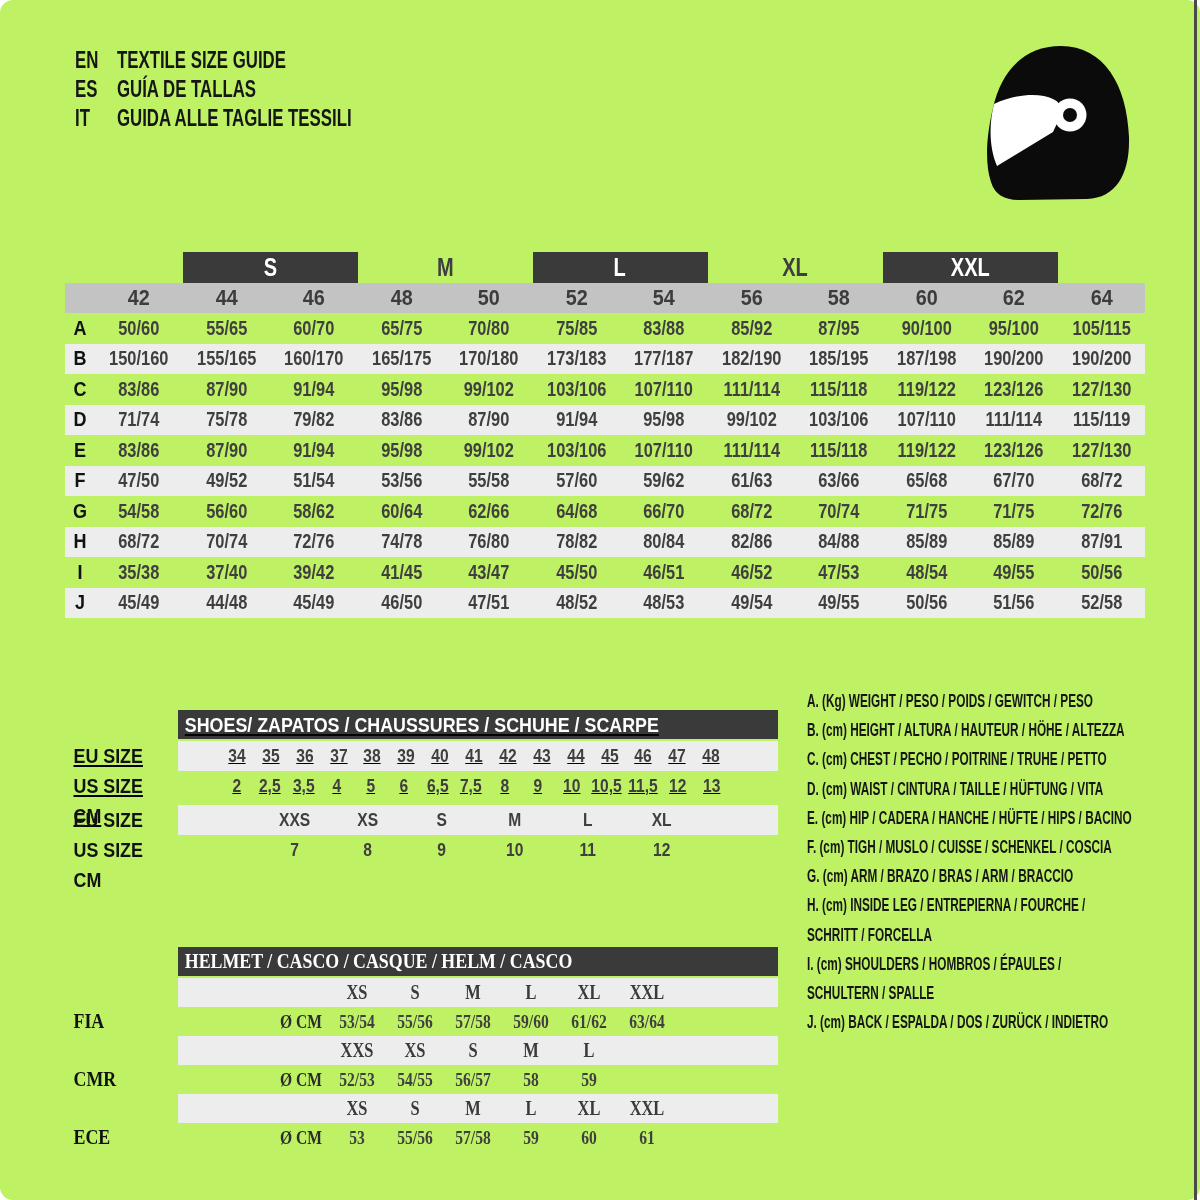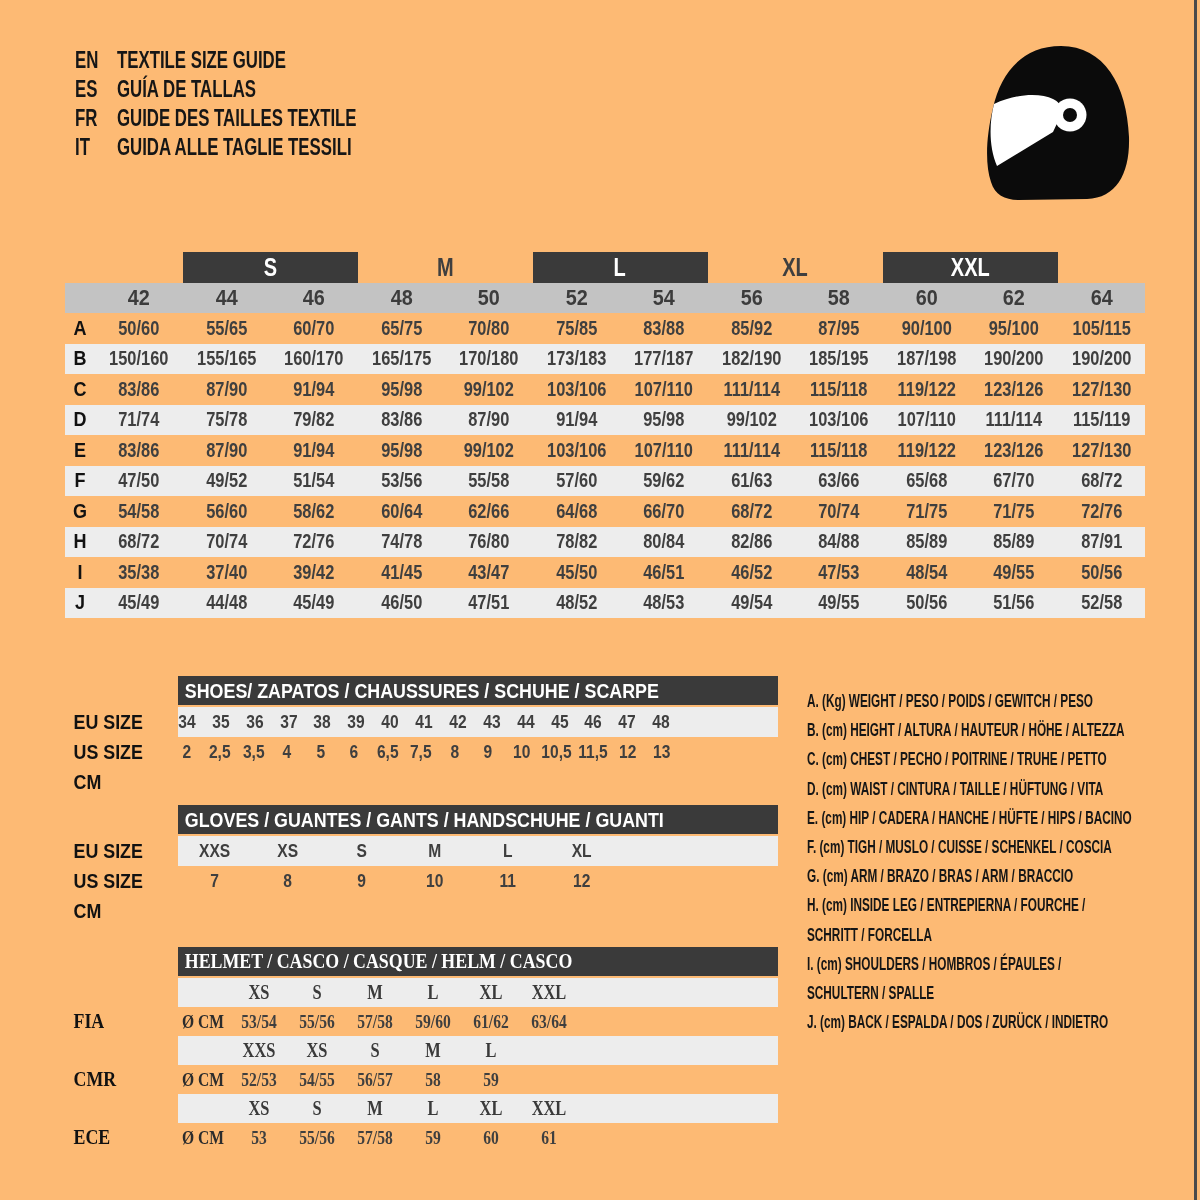--- a/index.html
+++ b/index.html
@@ -1,21 +1,21 @@
 <!DOCTYPE html>
 <html style="--dark: #3a3a3a; --band: #c3c3c3; --shade: #ededed;"><head>
 <meta charset="utf-8">
 <style>
   html,body{margin:0;padding:0;}
   body{
     width:1200px;height:1200px;background:#fff;overflow:hidden;
     font-family:"Liberation Sans", sans-serif;font-weight:bold;
     -webkit-font-smoothing:antialiased;
   }
-  .sheet{position:relative;width:1200px;height:1200px;background:#fdba74;}
+  .sheet{position:relative;width:1200px;height:1200px;background:#bef264;border-radius:13px;}
 
   
   .lang-block{position:absolute;left:75px;top:45px;}
   .lang-row{display:flex;height:29px;align-items:center;}
   .lang-code{width:42px;font-size:24px;color:#161616;transform:scaleX(0.7);transform-origin:0 50%;white-space:nowrap;}
   .lang-title{font-size:24px;color:#161616;transform:scaleX(0.7);transform-origin:0 50%;white-space:nowrap;}
 
   
   .helmet-logo{position:absolute;left:983px;top:42px;width:152px;height:162px;}
 
@@ -28,29 +28,29 @@
   .grp-text{font-size:25px;transform:scaleX(0.8);transform-origin:50% 50%;white-space:nowrap;}
   .band-row{height:30px;background:var(--band);align-items:center;}
   .bcell{text-align:center;font-size:22px;color:#3c3c3c;transform:scaleX(0.9);transform-origin:50% 50%;white-space:nowrap;}
   .data-row{height:30.5px;align-items:center;}
   .data-row.alt{background:var(--shade);}
   .rlabel{text-align:center;font-size:20px;color:#111;transform:scaleX(0.9);transform-origin:50% 50%;}
   .dcell{text-align:center;font-size:20px;color:#3f3f3f;transform:scaleX(0.82);transform-origin:50% 50%;white-space:nowrap;}
 
   
   .btable{position:absolute;left:65px;width:713px;}
-  #shoes-table{top:676px;}
+  #shoes-table{top:710px;text-decoration:underline;}
   #gloves-table{top:805px;}
   #helmet-table{top:947px;font-family:Liberation Serif, serif;}
   .tbar{margin-left:113px;height:29px;background:var(--dark);display:flex;align-items:center;margin-bottom:2px;}
   .tbar-text{color:#fff;font-size:21px;padding-left:8px;transform:scaleX(0.85);transform-origin:0 50%;white-space:nowrap;}
   .brow{display:flex;height:30px;}
   #helmet-table .brow{height:29px;}
   .blabel{width:113px;box-sizing:border-box;padding-left:10px;display:flex;align-items:center;font-size:21px;color:#111;transform:scaleX(0.85);transform-origin:0 50%;white-space:nowrap;}
-  .bstrip{width:600px;display:flex;align-items:center;}
+  .bstrip{width:600px;display:flex;align-items:center;justify-content:center;}
   .brow.shaded .bstrip{background:var(--shade);}
   .bdata{display:grid;height:100%;align-items:center;}
   .shoes-grid{width:508px;margin-left:-8px;grid-template-columns:repeat(15,1fr);}
   .gloves-grid{width:440px;grid-template-columns:repeat(6,1fr);}
   .helmet-grid{width:404px;grid-template-columns:52px repeat(6,58px);}
   .bcell2{text-align:center;font-size:19px;color:#3f3f3f;transform:scaleX(0.82);transform-origin:50% 50%;white-space:nowrap;}
   .bcell2.unit{text-align:left;padding-left:5px;transform-origin:0 50%;color:#2c2c2c;}
   .bcell2.size-hdr{font-size:20px;color:#3a3a3a;}
 
   
@@ -66,24 +66,20 @@
 <div class="sheet">
 
   <div id="lang-block" class="lang-block">
       <div class="lang-row">
         <span class="lang-code">EN</span>
         <span class="lang-title">TEXTILE SIZE GUIDE</span>
       </div>
       <div class="lang-row">
         <span class="lang-code">ES</span>
         <span class="lang-title">GUÍA DE TALLAS</span>
-      </div>
-      <div class="lang-row">
-        <span class="lang-code">FR</span>
-        <span class="lang-title">GUIDE DES TAILLES TEXTILE</span>
       </div>
       <div class="lang-row">
         <span class="lang-code">IT</span>
         <span class="lang-title">GUIDA ALLE TAGLIE TESSILI</span>
       </div>
     </div>
 
   <svg class="helmet-logo" viewBox="0 0 152 162" aria-hidden="true">
     <path d="M78 4 C40 4 18 30 10 66 C3 95 2 122 8 140 C12 153 22 158 36 158 L104 157 C134 156 147 131 146 95 C144 43 121 4 78 4 Z" fill="#0b0b0b"></path>
     <path d="M11 62 C34 51 58 51 70 57 C77 60 80 67 77 75 L70 90 L14 124 C6 105 6 82 11 62 Z" fill="#ffffff"></path>
@@ -323,23 +319,20 @@
             <div class="bcell2">12</div>
             <div class="bcell2">13</div>
           </div>
         </div>
       </div>
       <div class="brow shaded">
         <div class="blabel">CM</div>
       </div>
     </div>
   <div id="gloves-table" class="btable">
-      <div class="tbar">
-        <span class="tbar-text">GLOVES / GUANTES / GANTS / HANDSCHUHE / GUANTI</span>
-      </div>
       <div class="brow shaded">
         <div class="blabel">EU SIZE</div>
         <div class="bstrip">
           <div class="bdata gloves-grid">
             <div class="bcell2">XXS</div>
             <div class="bcell2">XS</div>
             <div class="bcell2">S</div>
             <div class="bcell2">M</div>
             <div class="bcell2">L</div>
             <div class="bcell2">XL</div>

